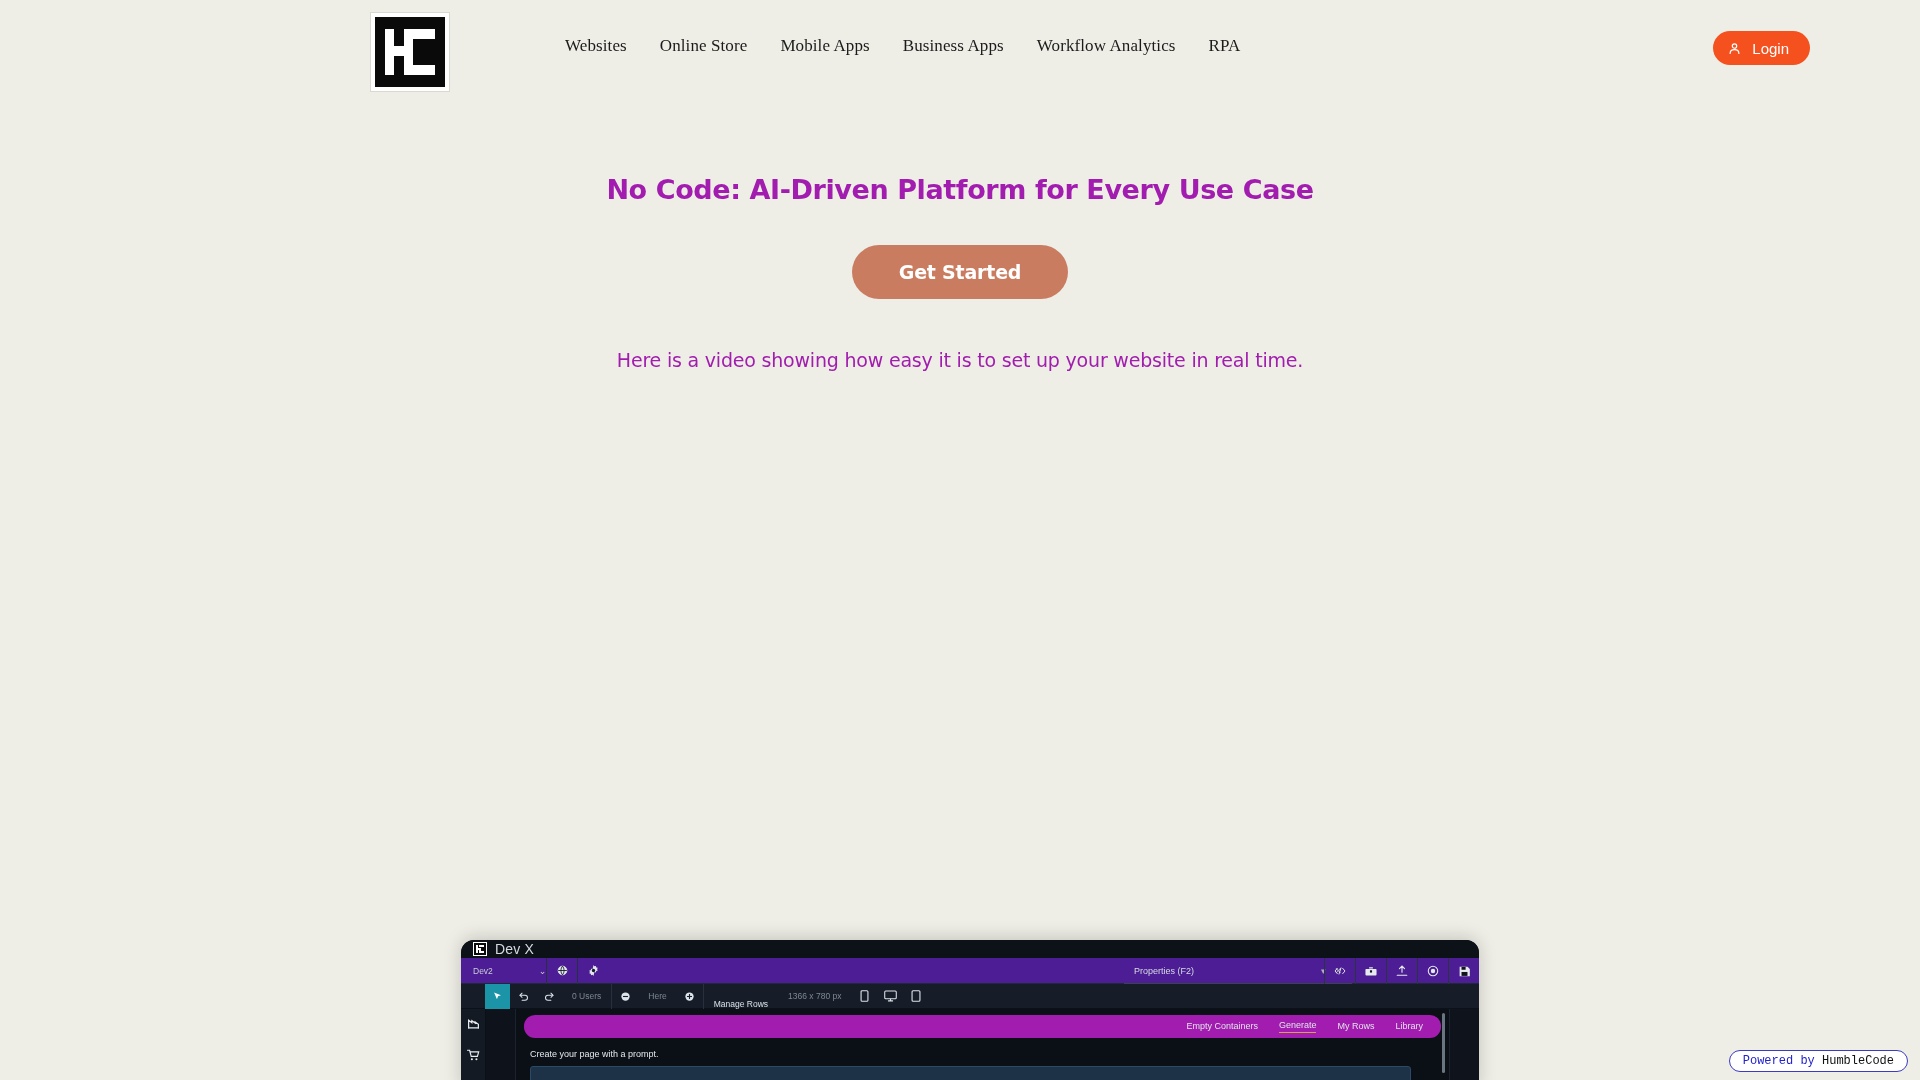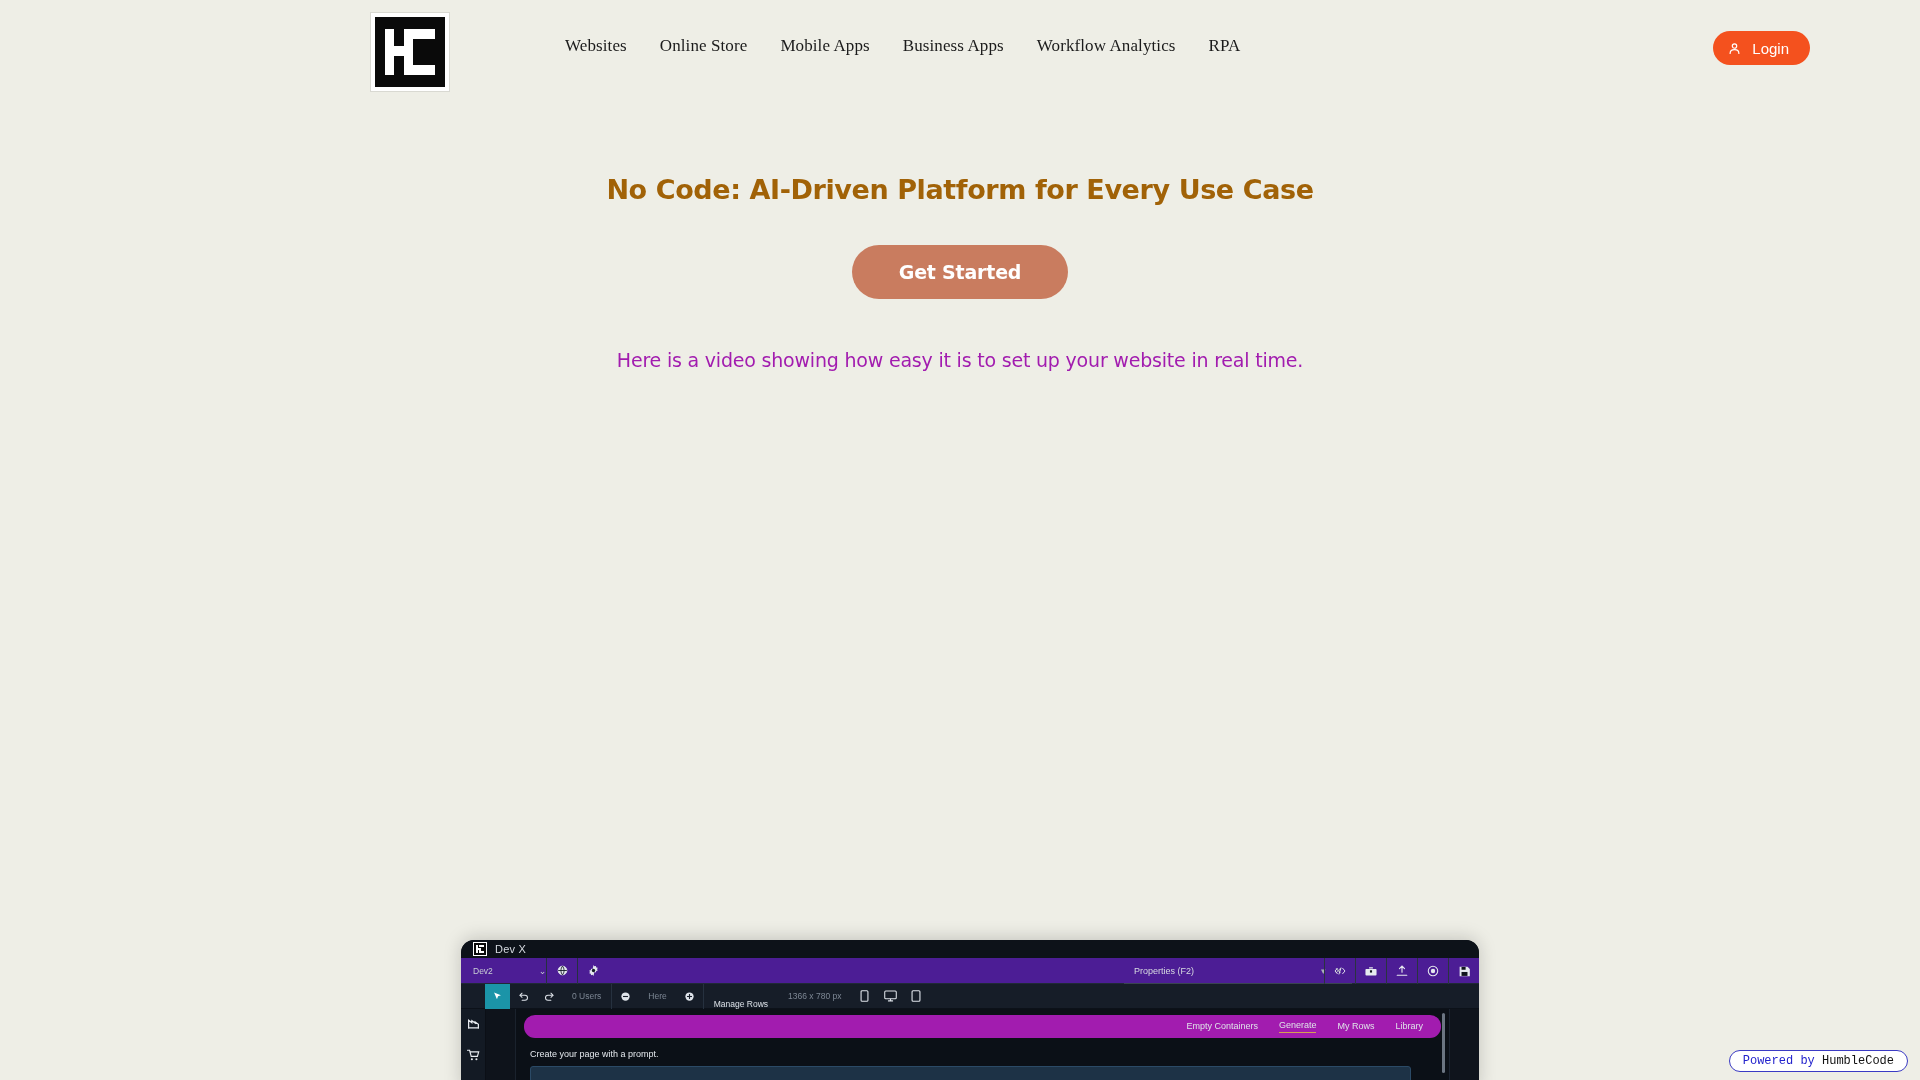--- a/index.html
+++ b/index.html
@@ -120,21 +120,21 @@
     color: #0d0d0d;
     letter-spacing: -2.5px;
     margin-top: 48px;
     padding: 0 360px;
   }
 
   .subheadline {
     font-family: "DejaVu Sans", sans-serif;
     font-weight: 700;
     font-size: 27px;
-    color: #a16207;
+    color: #a21caf;
     letter-spacing: -0.4px;
     margin-top: 66px;
   }
 
   .cta-wrap {
     margin-top: 40px;
     display: flex;
     justify-content: center;
   }
   .cta-btn {
@@ -188,21 +188,21 @@
   }
   .aw-logo-mini i {
     position: absolute; background: #fff; display: block;
   }
   .m1 { left: 15%; top: 18%; width: 16%; height: 64%; }
   .m2 { left: 15%; top: 41%; width: 45%; height: 16%; }
   .m3 { left: 44%; top: 18%; width: 42%; height: 14%; }
   .m4 { left: 44%; top: 66%; width: 42%; height: 14%; }
   .m5 { left: 44%; top: 55%; width: 16%; height: 27%; }
   .aw-title-text {
-    font-size: 11px;
+    font-size: 14px;
     color: #d6dae0;
     letter-spacing: 0.2px;
   }
 
   
   .aw-toolbar {
     height: 26px;
     display: flex;
     align-items: center;
     background: #4c1d95;

